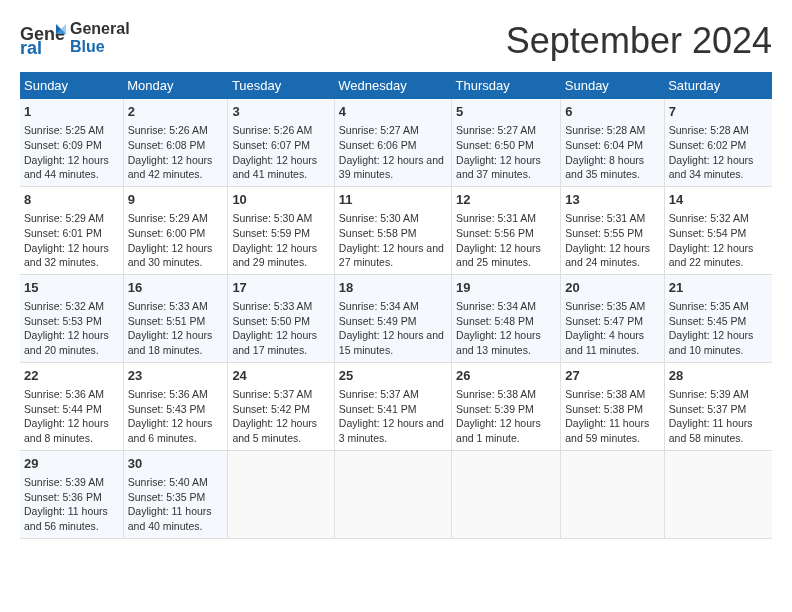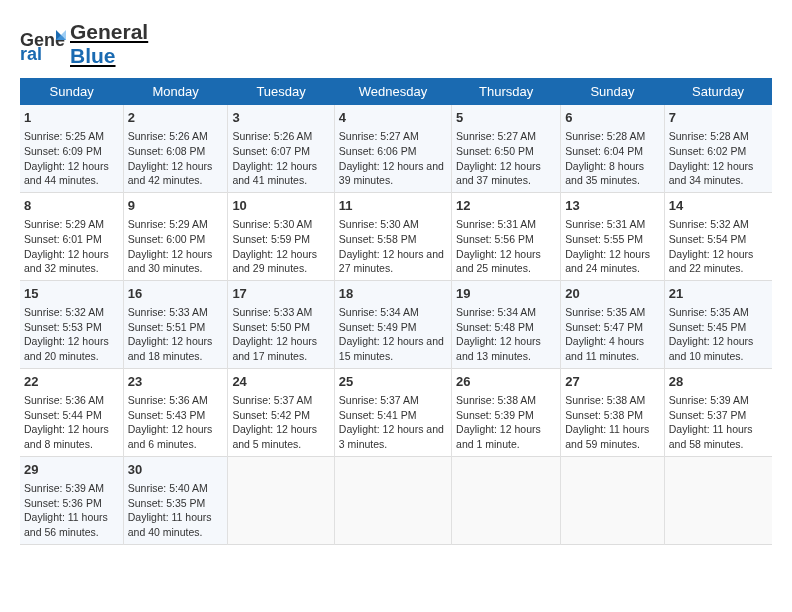--- a/index.html
+++ b/index.html
@@ -37,21 +37,21 @@
       width: 100%;
       border-collapse: collapse;
       font-size: 11px;
     }
     thead tr {
       background-color: #1a6ab1;
       color: #fff;
     }
     thead th {
       padding: 6px 4px;
-      text-align: center;
+      text-align: left;
       font-size: 13px;
       font-weight: normal;
     }
     tbody tr {
       border-bottom: 1px solid #ddd;
     }
     tbody td {
       padding: 4px 4px;
       vertical-align: top;
       color: #333;
@@ -86,27 +86,28 @@
   <div class="logo">
     <div style="display:flex;align-items:center;gap:4px;">
       <div style="position:relative;width:46px;height:36px;">
         <svg width="46" height="36" viewBox="0 0 46 36">
           <text x="0" y="20" font-size="18" font-weight="bold" fill="#333" font-family="Arial">Gene</text>
           <text x="0" y="34" font-size="18" font-weight="bold" fill="#1a6ab1" font-family="Arial">ral</text>
           <polygon points="36,4 46,14 36,14" fill="#1a6ab1"></polygon>
           <polygon points="36,14 46,14 46,4" fill="#5aabee" opacity="0.6"></polygon>
         </svg>
       </div>
-      <div style="font-size:21px;font-weight:bold;text-decoration:underline;">
+      <div style="font-size:16px;font-weight:bold;">
         <span style="color:#333;">General</span><br>
         <span style="color:#1a6ab1;">Blue</span>
       </div>
     </div>
   </div>
   <div class="title-area">
+    <div class="month-title">September 2024</div>
   </div>
 </div>
 
 <table>
   <thead>
     <tr>
     <th>Sunday</th>
         <th>Monday</th>
         <th>Tuesday</th>
         <th>Wednesday</th>

